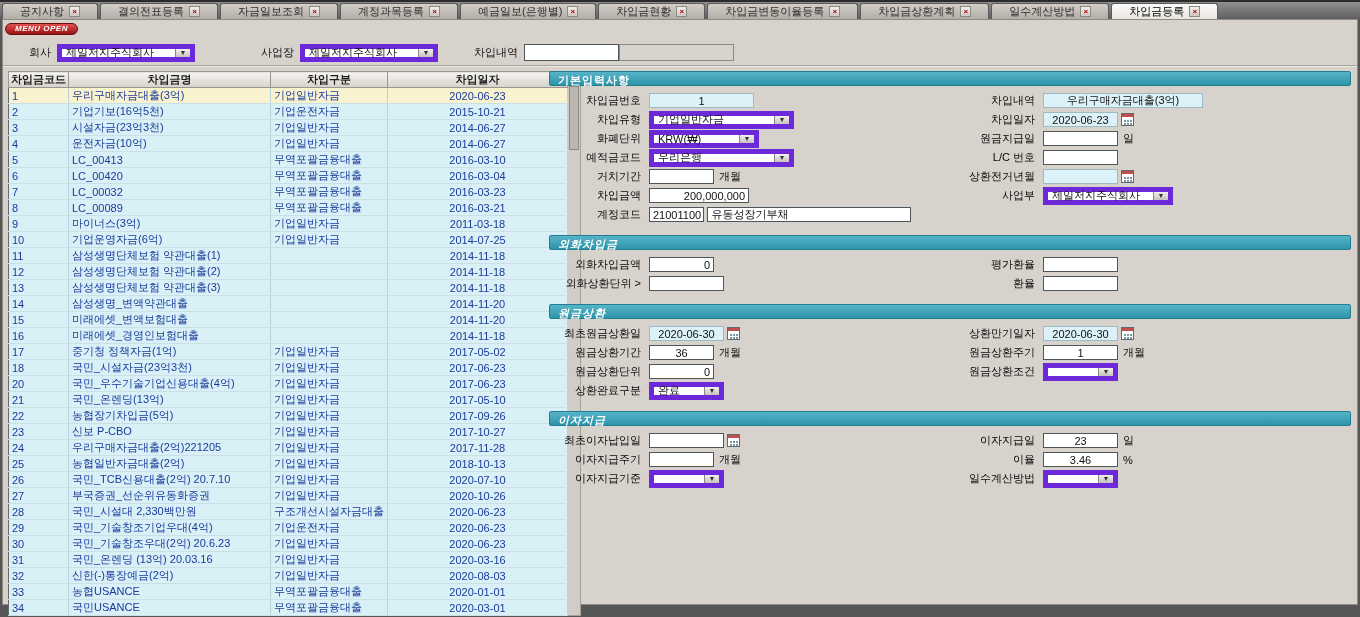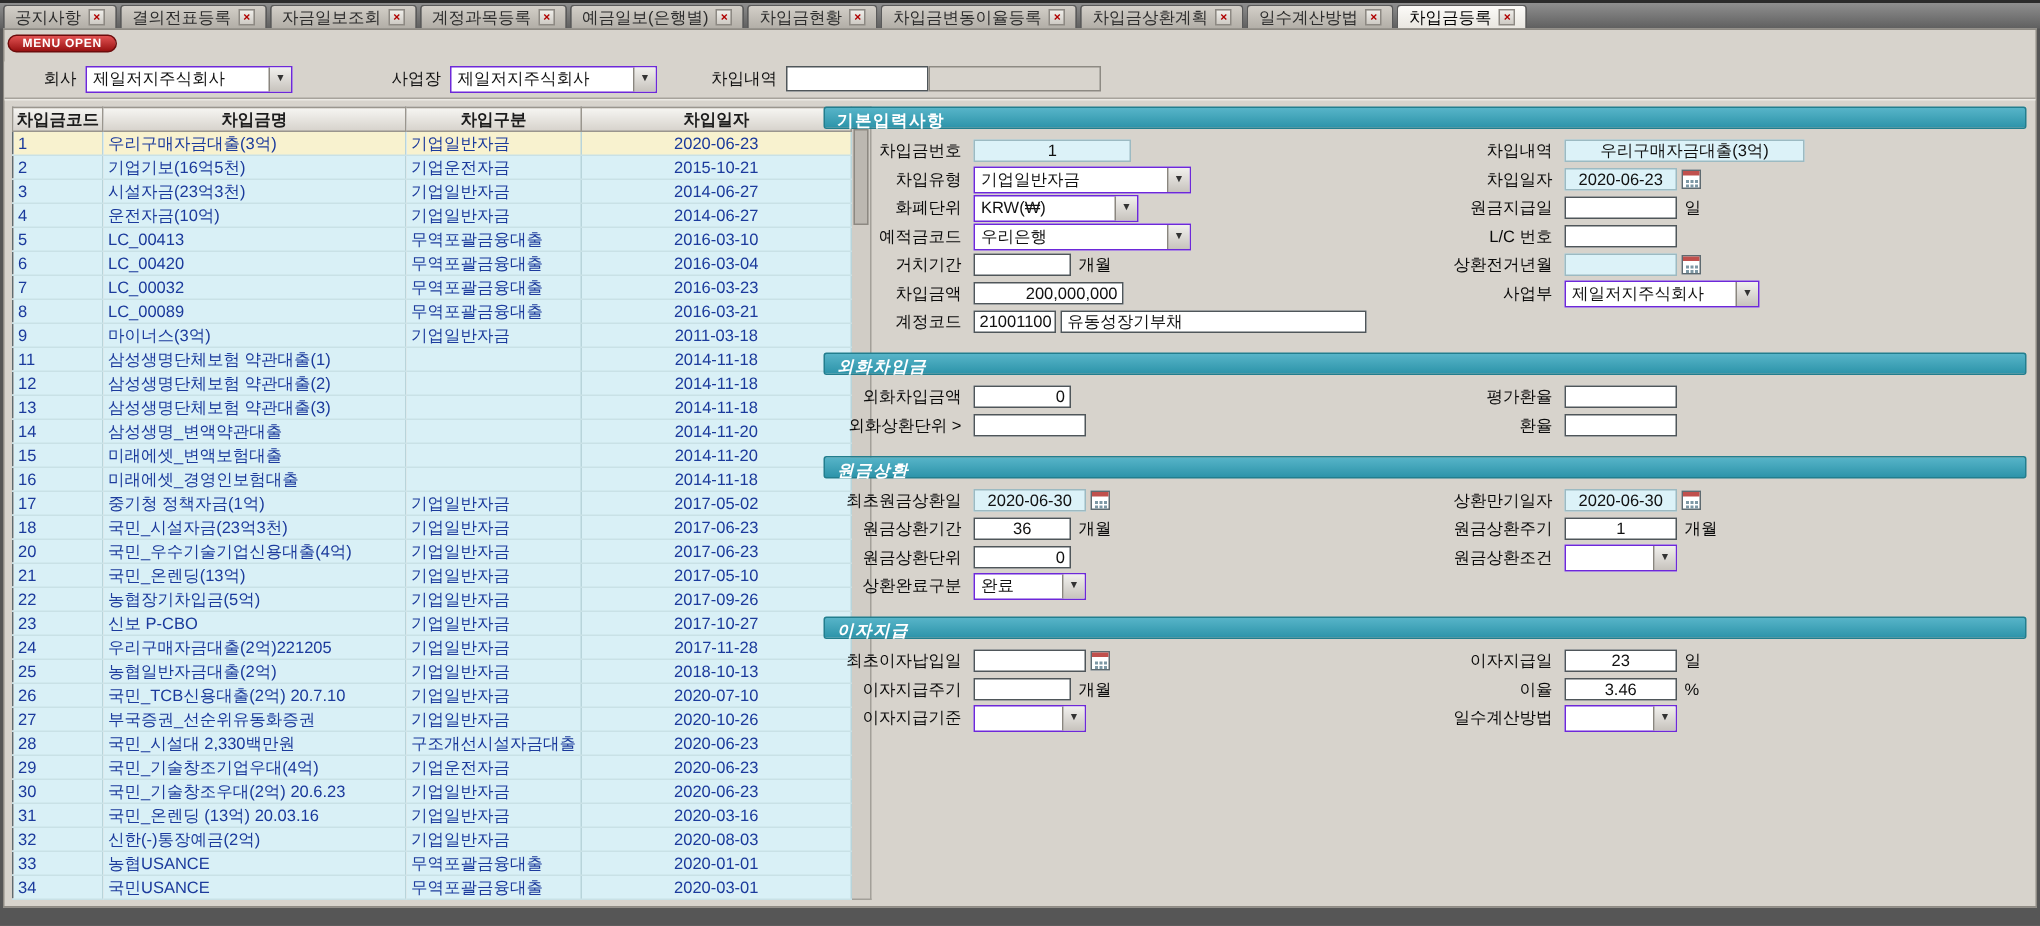--- a/index.html
+++ b/index.html
@@ -4,41 +4,41 @@
 <style>
   * { margin:0; padding:0; box-sizing:border-box; }
   html,body { background:#3c3c3c; }
   body { font-family:"Liberation Sans", sans-serif; }
   .app { position:relative; width:1360px; height:617px; background:#565656; overflow:hidden; font-size:11px; color:#111; }
 
   
   .tabbar { position:absolute; top:0; left:0; right:0; height:19px;
     background:linear-gradient(#8f8f8f,#5f5f5f); border-top:2px solid #2b2b2b;
     display:flex; align-items:flex-end; padding-left:2px; gap:2px; overflow:hidden; }
-  .tab { height:16px; display:flex; align-items:center; gap:5px; padding:0 7px;
+  .tab { height:16px; display:flex; align-items:center; gap:5px; padding:0 17px;
     background:linear-gradient(#d3cfc8,#b2aea7); border:1px solid #5a5a5a; border-bottom:none;
     border-radius:3px 3px 0 0; color:#2c2c2c; white-space:nowrap; cursor:default; }
   .tab.active { background:linear-gradient(#fcfbf8,#e9e6e0); color:#000; }
   .tab-close { width:11px; height:11px; background:linear-gradient(#f0efeb,#cecac4);
     border:1px solid #8d8983; color:#b00000; font-size:8px; line-height:9px; text-align:center; font-weight:bold; }
 
   
   .content { position:absolute; top:19px; left:2px; right:2px; bottom:12px;
     background:#d7d3cc; border:1px solid #8f8b84; }
 
   .menu-open { position:absolute; top:3px; left:2px; height:12px; padding:0 9px 1px;
     background:linear-gradient(#e25252,#991212); border:1px solid #6d0c0c; border-radius:7px;
-    color:#fff; font-size:8px; font-weight:bold; letter-spacing:.5px; cursor:pointer; }
+    color:#fff; font-size:8px; font-weight:bold; font-style:italic; letter-spacing:.5px; cursor:pointer; }
 
   .filter-bar { position:absolute; top:20px; left:0; right:0; height:26px;
     display:flex; align-items:center; border-bottom:1px solid #a7a39c; box-shadow:0 1px 0 #ebe9e4; }
   .flabel { color:#111; }
 
   
-  .select { height:18px; background:#fff; border:1px solid #6d28d9; display:flex; align-items:center; padding-left:4px; }
+  .select { height:18px; background:#fff; border:5px solid #6d28d9; display:flex; align-items:center; padding-left:4px; }
   .sel-text { flex:1; overflow:hidden; white-space:nowrap; }
   .sel-arrow { width:15px; height:100%; margin-left:auto; background:linear-gradient(#f1f0ed,#c7c3bd);
     border-left:1px solid #8a867f; display:flex; align-items:center; justify-content:center;
     font-size:7px; color:#333; flex:0 0 15px; }
 
   
   .inp { height:15px; border:1px solid #4f565a; background:#fff; display:flex; align-items:center;
     padding:0 3px; white-space:nowrap; overflow:hidden; }
   .inp.ro { background:#dcf2f8; border:1px solid #9cbac2; }
   .inp.ro-gray { background:#d8d4cd; border:1px solid #8d8a83; }
@@ -218,20 +218,26 @@
                 <td class="c2">무역포괄금융대출</td>
                 <td class="c3">2016-03-21</td>
               </tr>
               <tr>
                 <td class="c0">9</td>
                 <td class="c1">마이너스(3억)</td>
                 <td class="c2">기업일반자금</td>
                 <td class="c3">2011-03-18</td>
               </tr>
               <tr>
+                <td class="c0">10</td>
+                <td class="c1">기업운영자금(6억)</td>
+                <td class="c2">기업일반자금</td>
+                <td class="c3">2014-07-25</td>
+              </tr>
+              <tr>
                 <td class="c0">11</td>
                 <td class="c1">삼성생명단체보험 약관대출(1)</td>
                 <td class="c2"></td>
                 <td class="c3">2014-11-18</td>
               </tr>
               <tr>
                 <td class="c0">12</td>
                 <td class="c1">삼성생명단체보험 약관대출(2)</td>
                 <td class="c2"></td>
                 <td class="c3">2014-11-18</td>

